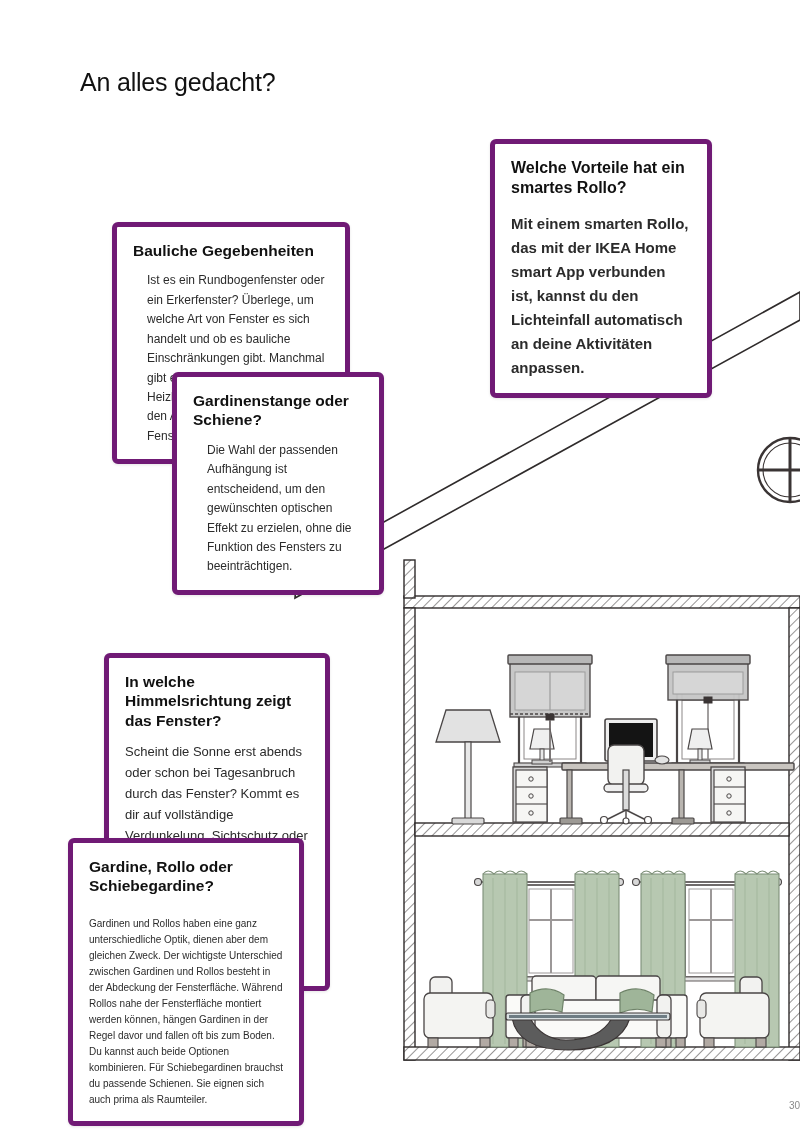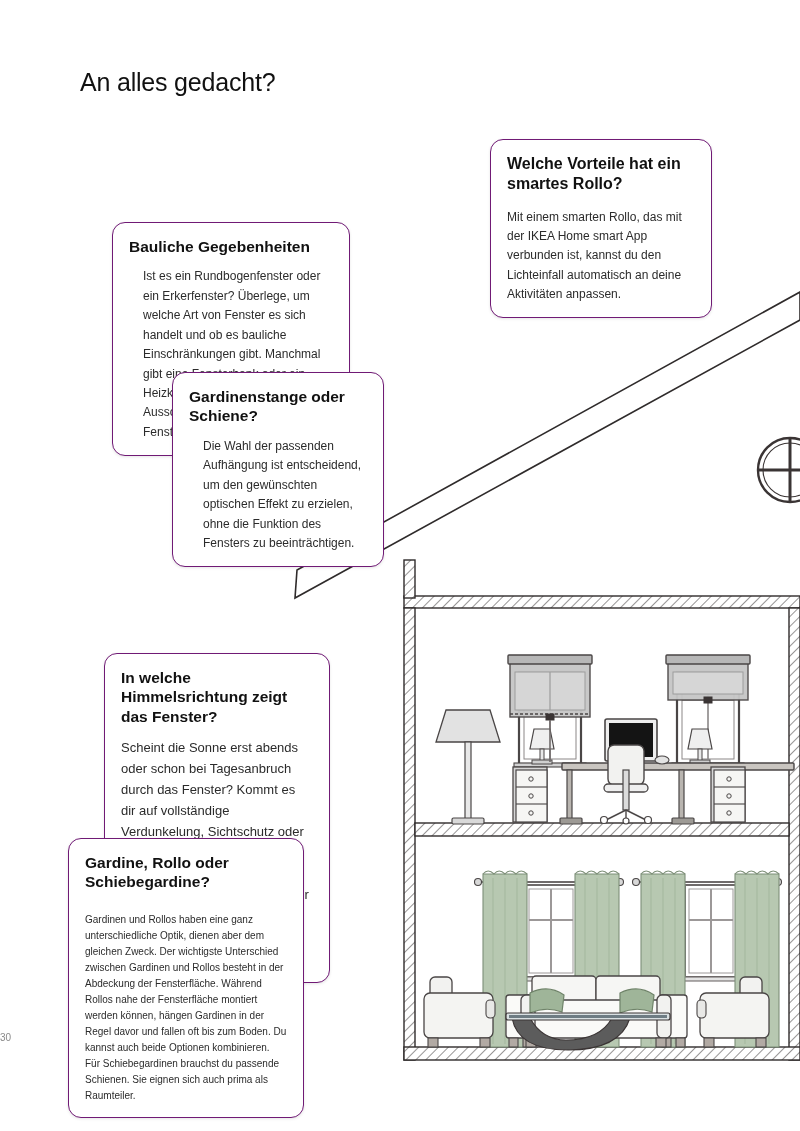--- a/index.html
+++ b/index.html
@@ -22,22 +22,22 @@
   }
 
   
   #illustration { position:absolute; left:0; top:0; width:800px; height:1131px; }
   #illustration svg { display:block; }
 
   
   .callout {
     position:absolute;
     background:#ffffff;
-    border:1px solid #701a75;
-    border-radius:13px;
+    border:5px solid #701a75;
+    border-radius:6px;
     box-shadow:0 1px 3px rgba(0,0,0,0.10);
     padding:14px 16px 13px 16px;
   }
   .callout h3 {
     margin:0 0 11px 0;
     font-size:15.5px;
     font-weight:bold;
     line-height:1.25;
     color:#111111;
   }
@@ -50,28 +50,28 @@
   .callout.big h3 { font-size:16px; }
 
   
   #box-baulich      { left:112px; top:222px; width:238px; }
   #box-smart        { left:490px; top:139px; width:222px; }
   #box-stange       { left:172px; top:372px; width:212px; }
   #box-himmel       { left:104px; top:653px; width:226px; }
   #box-gardine      { left:68px;  top:838px; width:236px; }
 
   #box-smart h3 { margin-bottom:14px; }
-  #box-smart p  { font-size:12px; line-height:1.6; }
+  #box-smart p  { font-size:15px; line-height:1.6;font-weight:bold; }
   #box-baulich p, #box-stange p { font-size:12px;margin-left:14px; }
   #box-gardine p { font-size:10px; line-height:1.6;margin-top:20px; }
 
   
   #page-number {
-    position:absolute; left:0; right:0; top:1032px;
-    text-align:left; font-size:10px; color:#8a8a8a;
+    position:absolute; left:0; right:0; top:1100px;
+    text-align:right; font-size:10px; color:#8a8a8a;
   }
 </style>
 </head>
 <body>
 
 <div id="page">
 
   <div id="illustration">
   <svg width="800" height="1131" viewBox="0 0 800 1131" xmlns="http://www.w3.org/2000/svg">
     <defs>

